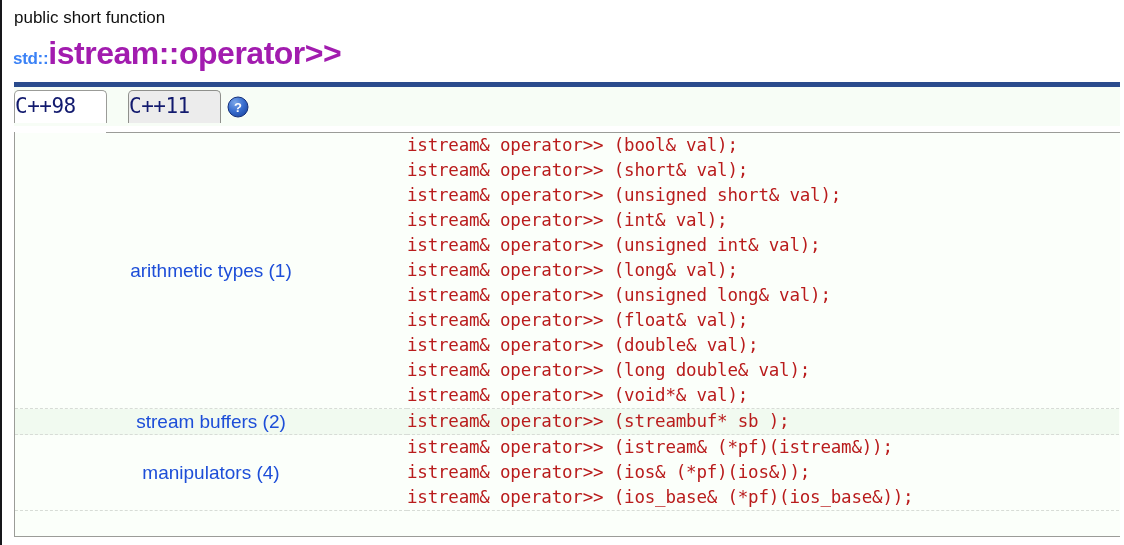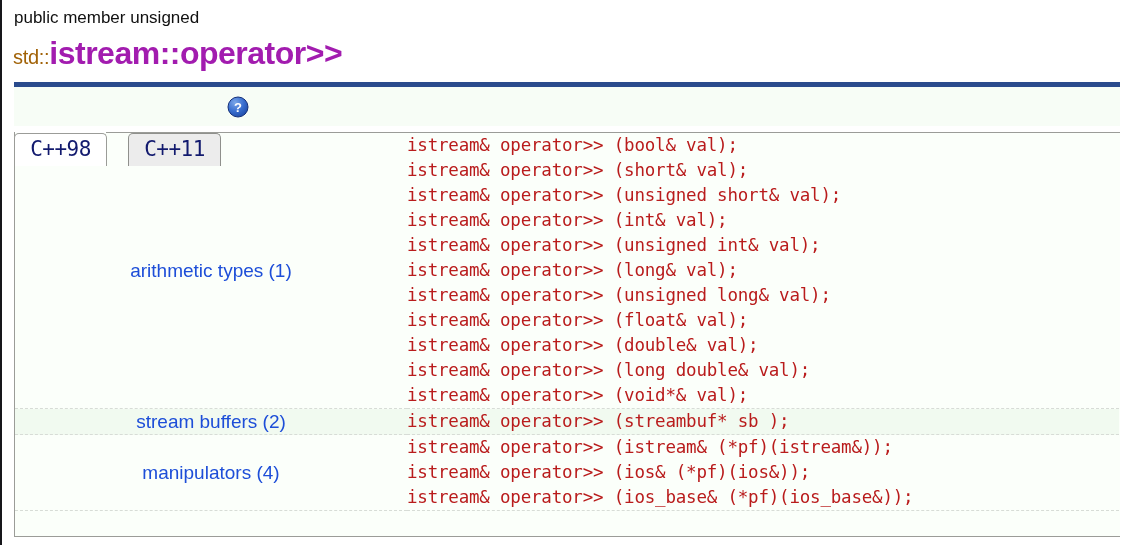--- a/index.html
+++ b/index.html
@@ -40,23 +40,23 @@
     padding: 5px 0 0 12px;
     line-height: 26px;
     white-space: nowrap;
   }
   .title {
     padding: 0 0 0 11px;
     line-height: 44px;
     white-space: nowrap;
   }
   .title .ns {
-    font-size: 20px;
-    font-weight: normal;
-    color: #a16207;
+    font-size: 17px;
+    font-weight: bold;
+    color: #3b82f6;
     letter-spacing: -0.3px;
   }
   .title .name {
     font-size: 32px;
     font-weight: bold;
     color: #a21caf;
     letter-spacing: -0.5px;
   }
   #title-rule {
     height: 5px;
@@ -76,27 +76,25 @@
   .tab {
     position: absolute;
     top: 3px;
     height: 33px;
     box-sizing: border-box;
     border: 1px solid #999a96;
     border-bottom: none;
     border-radius: 5px 5px 0 0;
     font-size: 21px;
     color: #121a6e;
-    text-align: center;
     line-height: 31px;
     font-family: "DejaVu Sans Mono", monospace;
     letter-spacing: -0.5px;
     cursor: pointer;
     user-select: none;
-    margin-top: 43px;
   }
   .tab.active {
     background: #ffffff;
     border-color: #9b9c98;
     z-index: 3;
   }
   .tab.inactive {
     background: #ececec;
     border-color: #8f908c;
     z-index: 2;
@@ -180,21 +178,21 @@
     letter-spacing: -0.2px;
   }
 </style>
 </head>
 <body>
 
 <div id="left-edge-rule"></div>
 
 <div id="page">
 
-  <div class="kicker">public member unsigned</div>
+  <div class="kicker">public short function</div>
 
   <div class="title">
     <span class="ns">std::</span><span class="name">istream::operator&gt;&gt;</span>
   </div>
 
   <div id="title-rule"></div>
 
   <div id="tabstrip-area">
     <div class="tab active" id="tab-0">C++98</div>
     <div class="tab inactive" id="tab-1">C++11</div>

